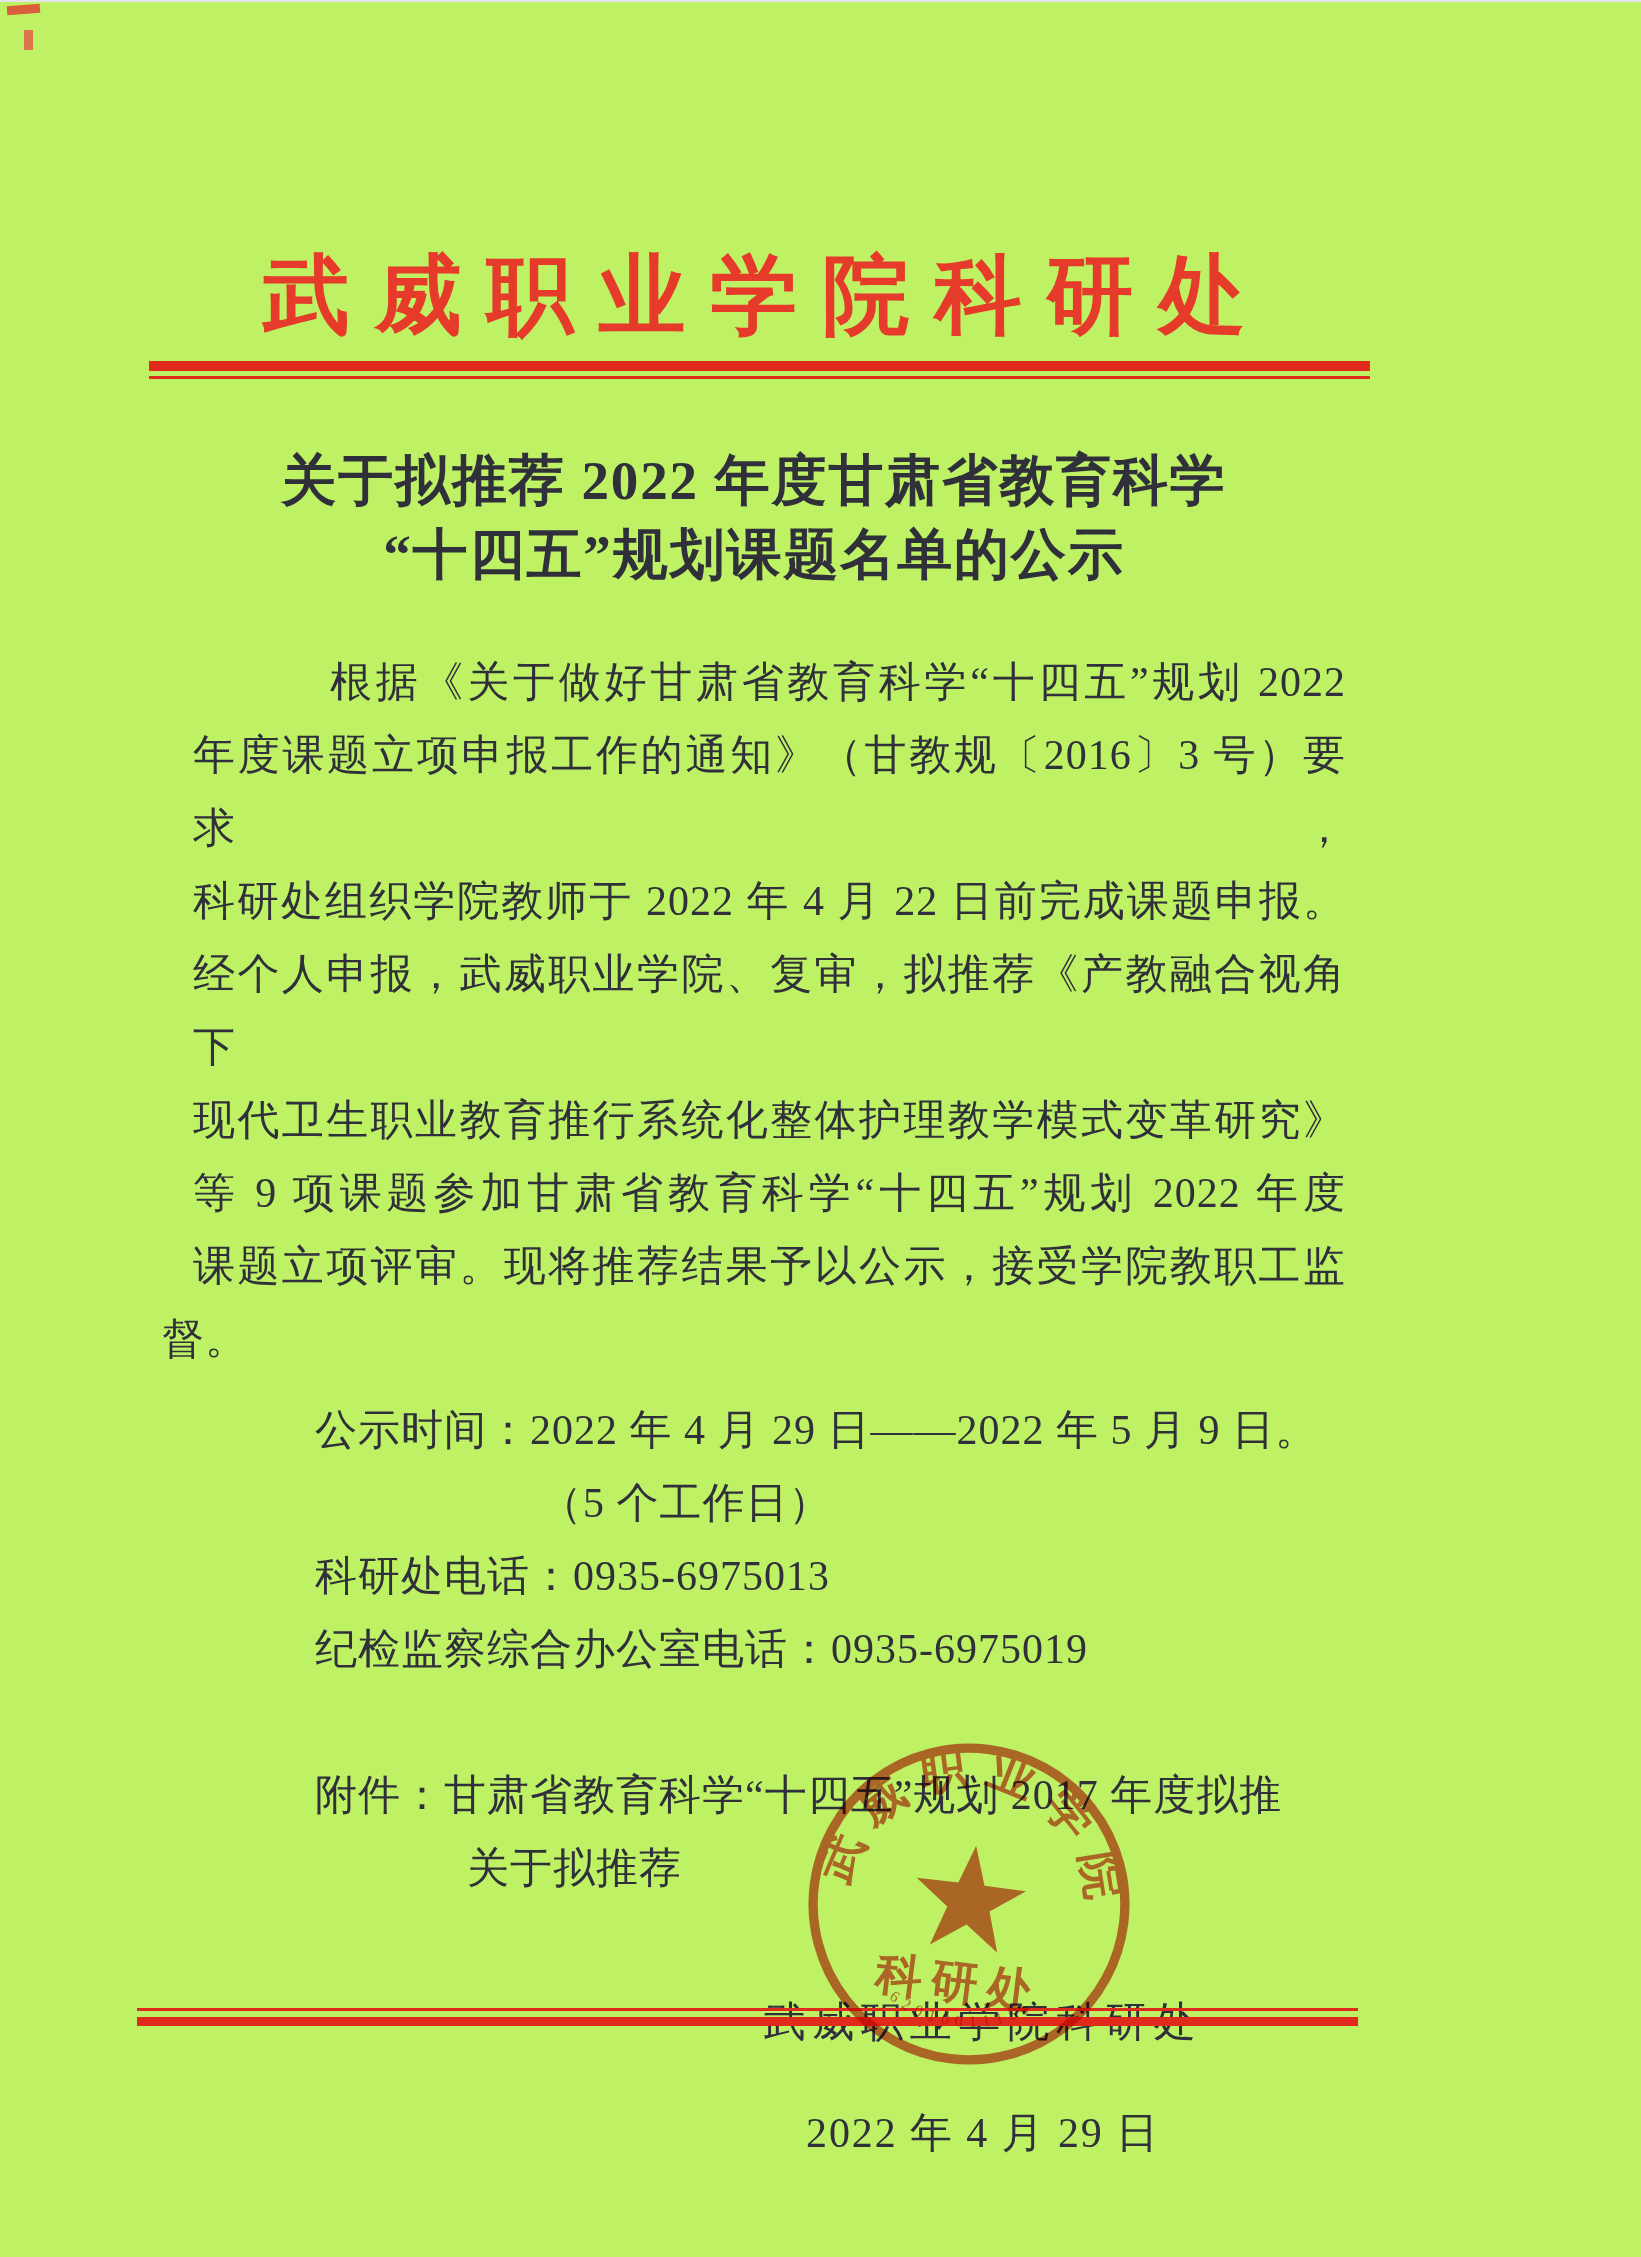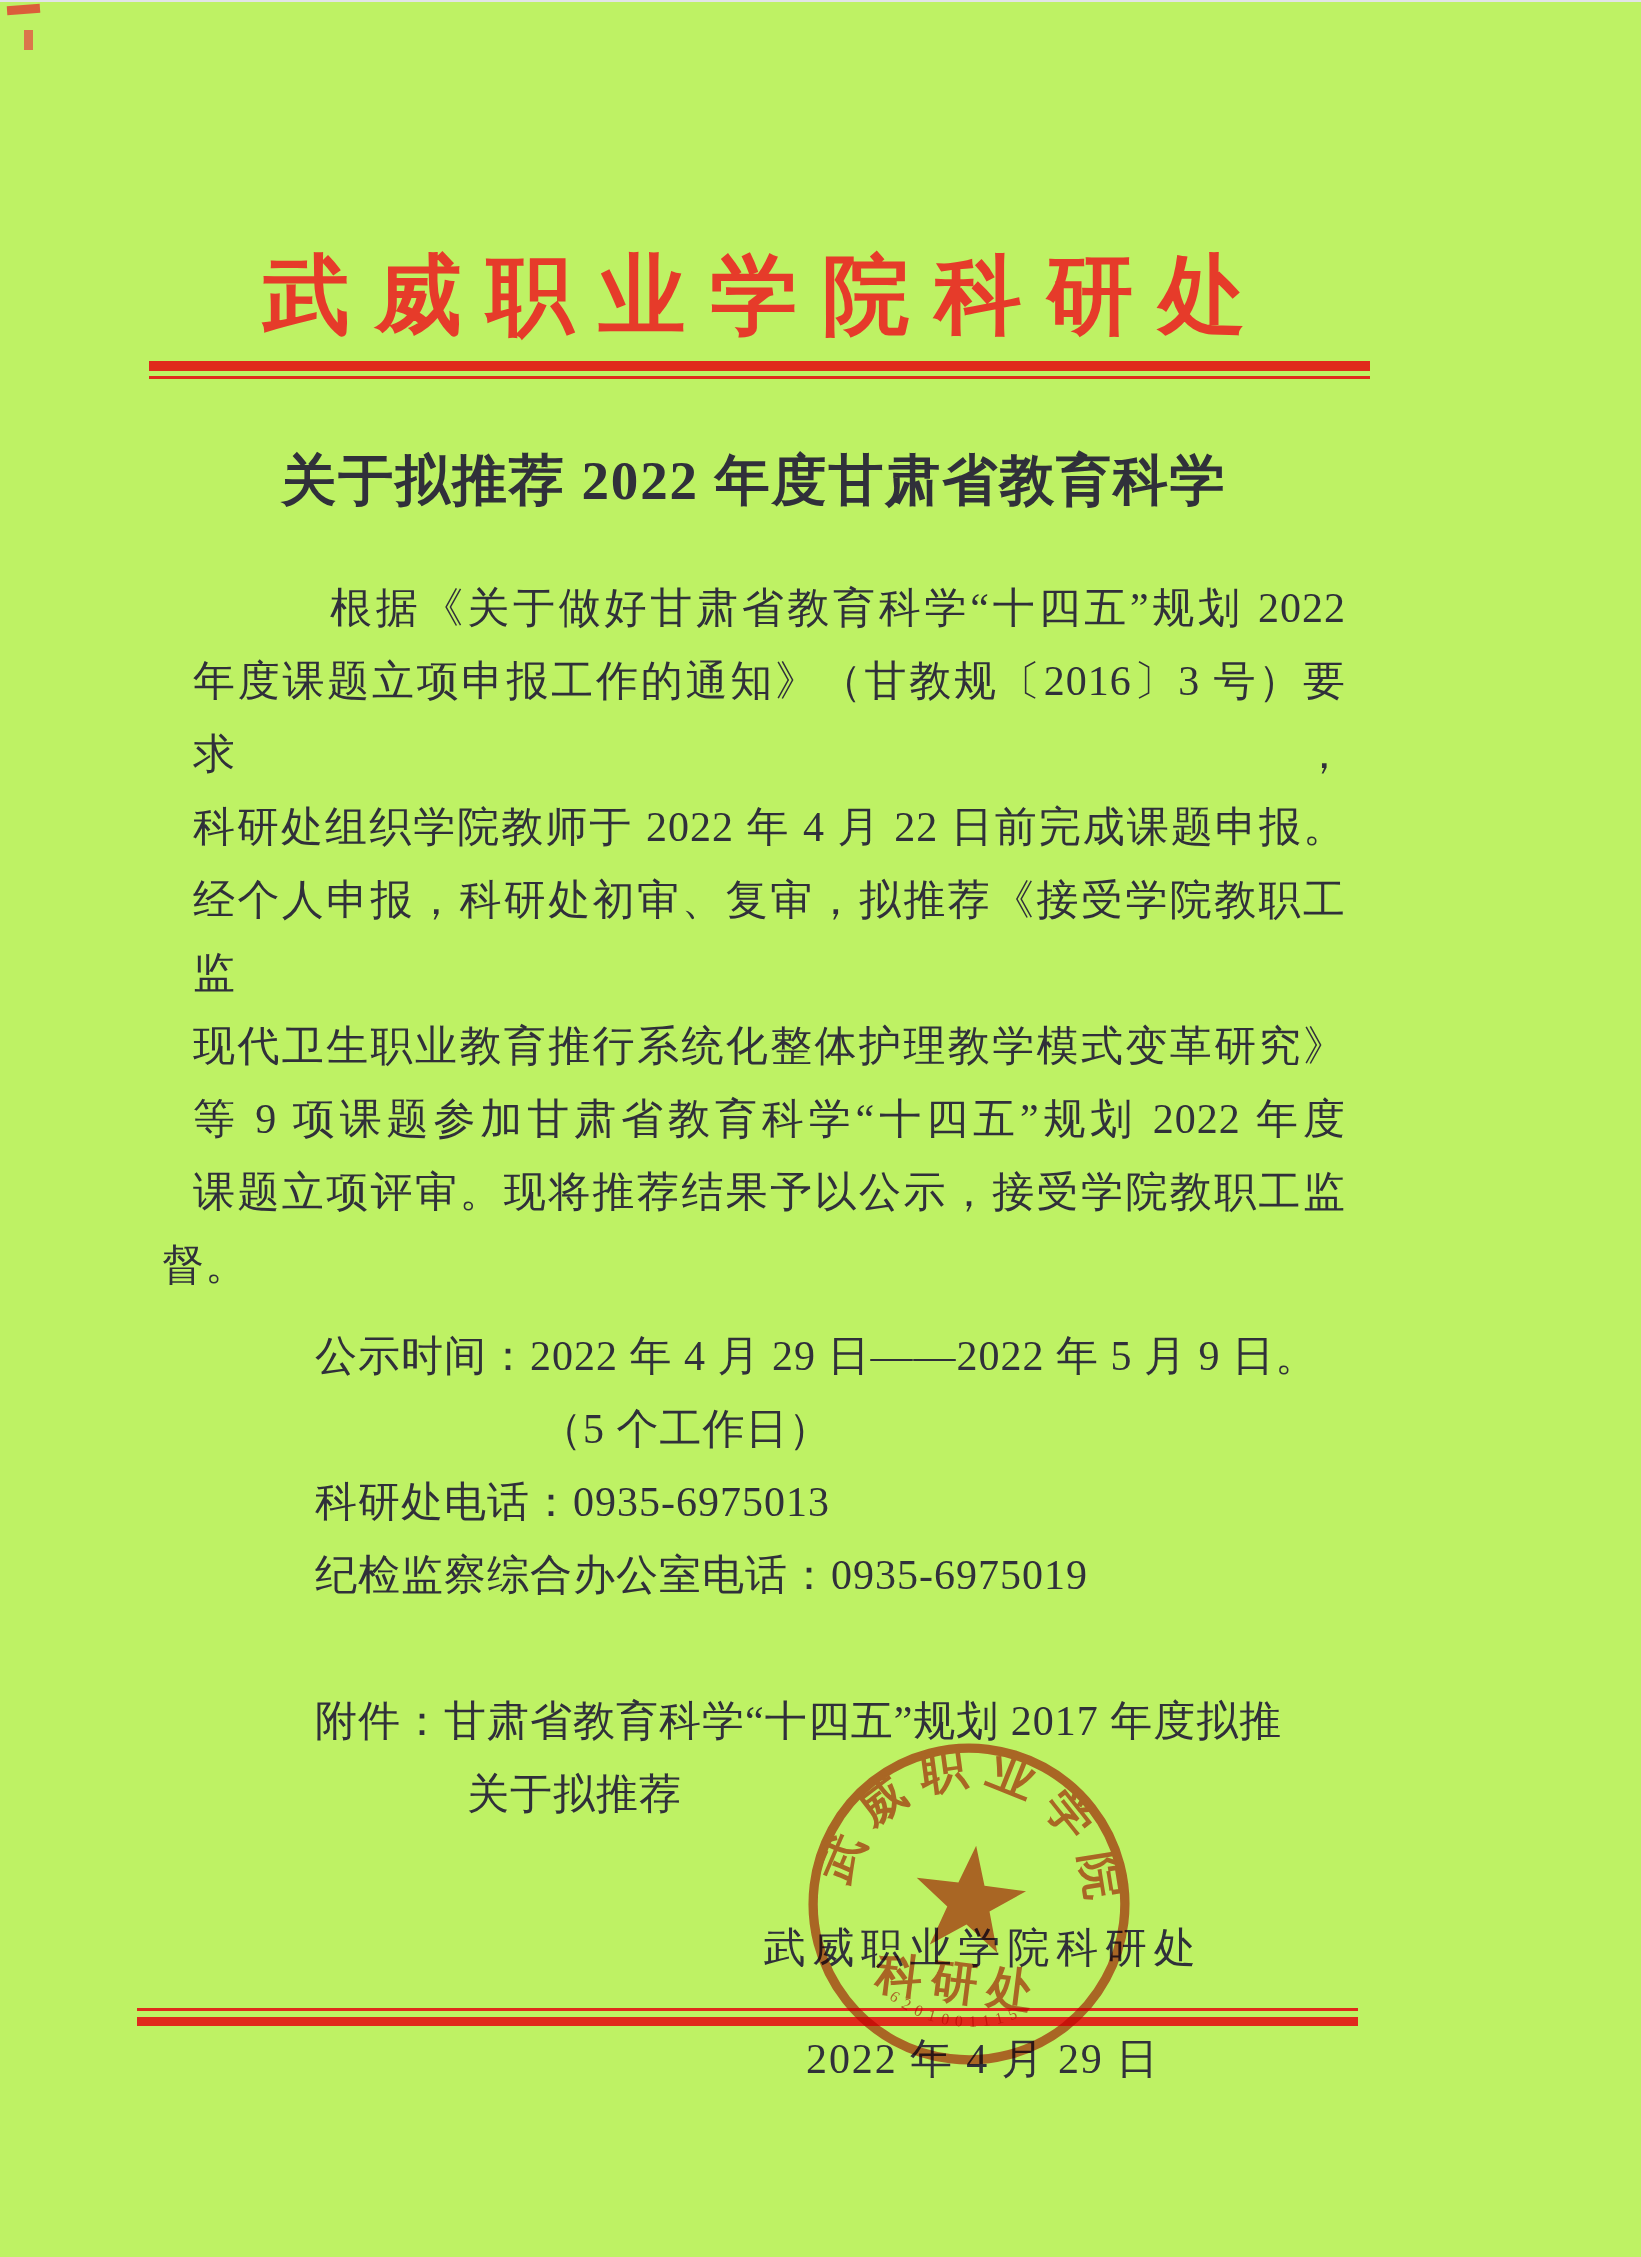--- a/index.html
+++ b/index.html
@@ -70,27 +70,28 @@
 
     <div class="letterhead">武威职业学院科研处</div>
 
     <div class="rule rule-top">
       <div class="rule-thick"></div>
       <div class="rule-thin"></div>
     </div>
 
     <div class="doc-title">
       <div>关于拟推荐 2022 年度甘肃省教育科学</div>
+      <div>“十四五”规划课题名单的公示</div>
     </div>
 
     <div class="body-block">
       <div class="jline indent">根据《关于做好甘肃省教育科学“十四五”规划 2022</div>
       <div class="jline">年度课题立项申报工作的通知》（甘教规〔2016〕3 号）要求，</div>
       <div class="jline">科研处组织学院教师于 2022 年 4 月 22 日前完成课题申报。</div>
-      <div class="jline">经个人申报，科研处初审、复审，拟推荐《接受学院教职工监</div>
+      <div class="jline">经个人申报，武威职业学院、复审，拟推荐《产教融合视角下</div>
       <div class="jline">现代卫生职业教育推行系统化整体护理教学模式变革研究》</div>
       <div class="jline">等 9 项课题参加甘肃省教育科学“十四五”规划 2022 年度</div>
       <div class="jline">课题立项评审。现将推荐结果予以公示，接受学院教职工监</div>
       <div class="plain">督。</div>
 
       <div class="plain ind" style="margin-top:17.4px">公示时间：2022 年 4 月 29 日——2022 年 5 月 9 日。</div>
       <div class="plain ind-deep">（5 个工作日）</div>
       <div class="plain ind">科研处电话：0935-6975013</div>
       <div class="plain ind">纪检监察综合办公室电话：0935-6975019</div>
 

